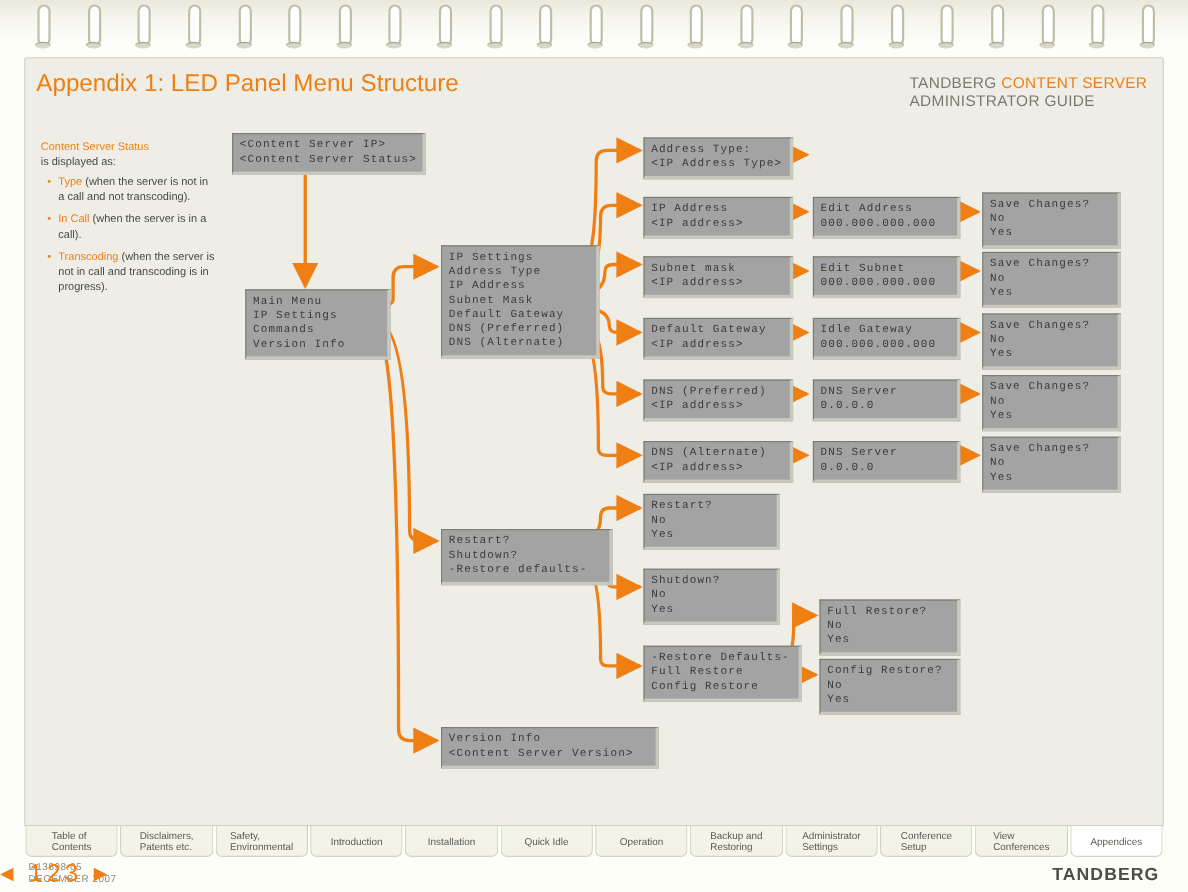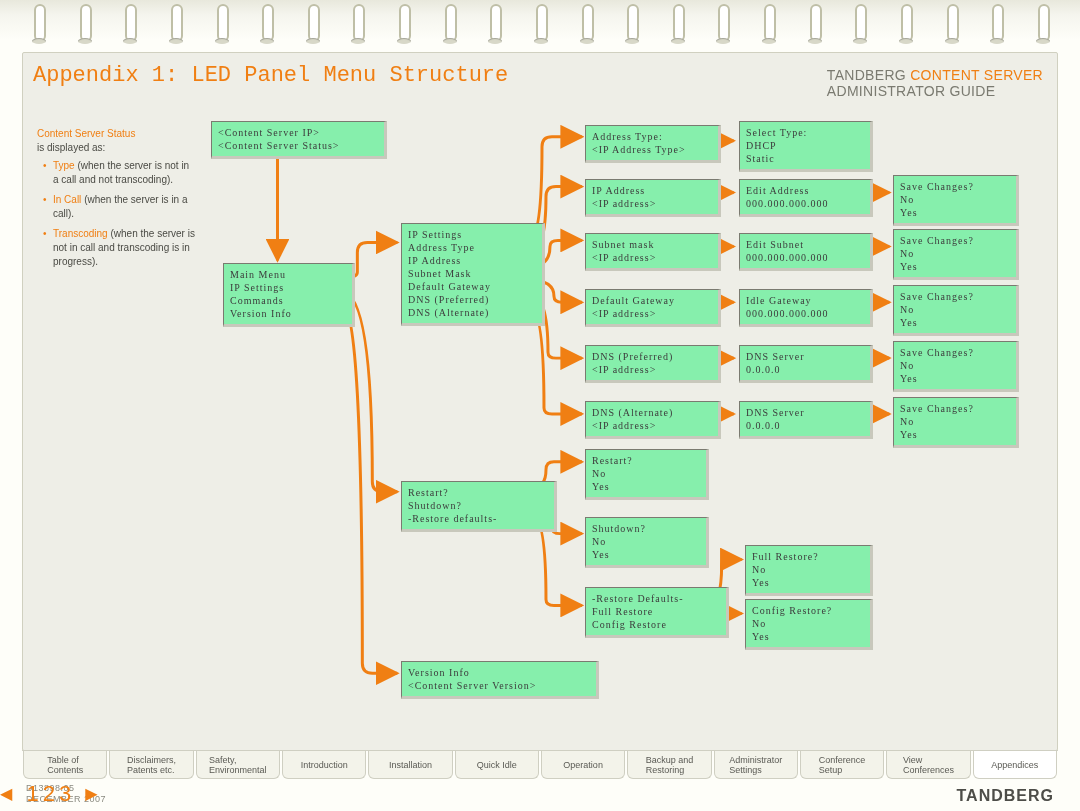--- a/index.html
+++ b/index.html
@@ -2,32 +2,32 @@
 <html><head>
 <meta charset="utf-8">
 <style>
   html,body{margin:0;padding:0;width:1080px;height:811px;background:#fff;font-family:Arial,Helvetica,sans-serif;font-size:10px;color:#3f3f3f}
   .page{position:relative;width:1080px;height:811px;background:linear-gradient(#e8e8dc 0,#f5f5ee 15px,#fefef9 40px,#fefef9 100%);}
   .binding{position:absolute;top:0;left:20px;right:20px;height:52px;display:flex;justify-content:space-between}
   .ring{width:36px;height:52px;position:relative}
   .ring::before{content:"";position:absolute;left:14px;top:4px;width:8px;height:34px;border:2px solid #bfbfa7;border-radius:6px;background:#fff}
   .ring::after{content:"";position:absolute;left:12px;top:38px;width:14px;height:6px;border-radius:50%;background:#d8d8c8;box-shadow:inset 0 1px 1px rgba(0,0,0,.25)}
   .sheet{position:absolute;left:22px;right:22px;top:52px;bottom:60px;background:#eeeee7;border:1px solid #d0d0c0;border-radius:2px}
-  .title{position:absolute;left:10px;top:10px;font-size:22px;color:#f07f13;font-family:Liberation Mono, monospace}
+  .title{position:absolute;left:10px;top:10px;font-size:22px;color:#f07f13;font-family:Liberation Sans, sans-serif}
   .docid{position:absolute;right:14px;top:14px;text-align:left;font-size:14px;color:#7a7a70;letter-spacing:.3px}
   .docid .cs{color:#f07f13}
   
   .legend{position:absolute;left:14px;top:74px;width:160px;line-height:14px;color:#4a4a44}
   .legend .hdr{color:#f07f13}
   .legend ul{list-style:none;margin:4px 0 0 6px;padding:0}
   .legend li{padding-left:10px;position:relative;margin-bottom:6px}
   .legend li::before{content:"•";color:#f07f13;position:absolute;left:0;top:0}
   .legend .k{color:#f07f13}
   
-  .box{position:absolute;background:#86efac;border:1px solid #7a7a70;border-right:3px solid #c8c8bc;border-bottom:3px solid #c8c8bc;font-family:Liberation Serif, serif;font-size:10px;line-height:13px;color:#3c3c3c;padding:4px 6px 4px 6px;letter-spacing:1px;white-space:pre}
+  .box{position:absolute;background:#a3a3a3;border:1px solid #7a7a70;border-right:3px solid #c8c8bc;border-bottom:3px solid #c8c8bc;font-family:Liberation Mono, monospace;font-size:10px;line-height:13px;color:#3c3c3c;padding:4px 6px 4px 6px;letter-spacing:1px;white-space:pre}
   .arrowlayer{position:absolute;left:0;top:0;width:100%;height:100%;pointer-events:none}
   
   .tabs{position:absolute;left:22px;right:22px;bottom:32px;height:28px;display:flex;border-top:1px solid #cfcfc2}
   .tab{flex:1;margin:0 1px;background:#f3f3ea;border:1px solid #cfcfc2;border-top:none;border-radius:0 0 6px 6px;font-size:9px;display:flex;align-items:center;justify-content:center;color:#5a5a54;line-height:10px;padding:0 2px;cursor:pointer}
   .tab.active{background:#fff}
   .foot{position:absolute;left:26px;bottom:6px;font-size:9px;color:#8a8a80;letter-spacing:.5px;line-height:11px}
   .pagenum{position:absolute;left:0;right:0;bottom:4px;text-align:left;color:#f07f13;font-size:22px;letter-spacing:4px}
   .pagenum .tri{font-size:16px;vertical-align:2px}
   .brand{position:absolute;right:26px;bottom:6px;font-size:16px;font-weight:900;letter-spacing:1px;color:#4d4d48}
 </style>
@@ -130,23 +130,20 @@
     <div class="box" style="left:378px;top:170px;width:128px">IP Settings
 Address Type
 IP Address
 Subnet Mask
 Default Gateway
 DNS (Preferred)
 DNS (Alternate)</div>
 
     <div class="box" style="left:562px;top:72px;width:120px">Address Type:
 &lt;IP Address Type&gt;</div>
-    <div class="box" style="left:716px;top:68px;width:118px">Select Type:
-DHCP
-Static</div>
 
     <div class="box" style="left:562px;top:126px;width:120px">IP Address
 &lt;IP address&gt;</div>
     <div class="box" style="left:716px;top:126px;width:118px">Edit Address
 000.000.000.000</div>
     <div class="box" style="left:870px;top:122px;width:110px">Save Changes?
 No
 Yes</div>
 
     <div class="box" style="left:562px;top:180px;width:120px">Subnet mask

